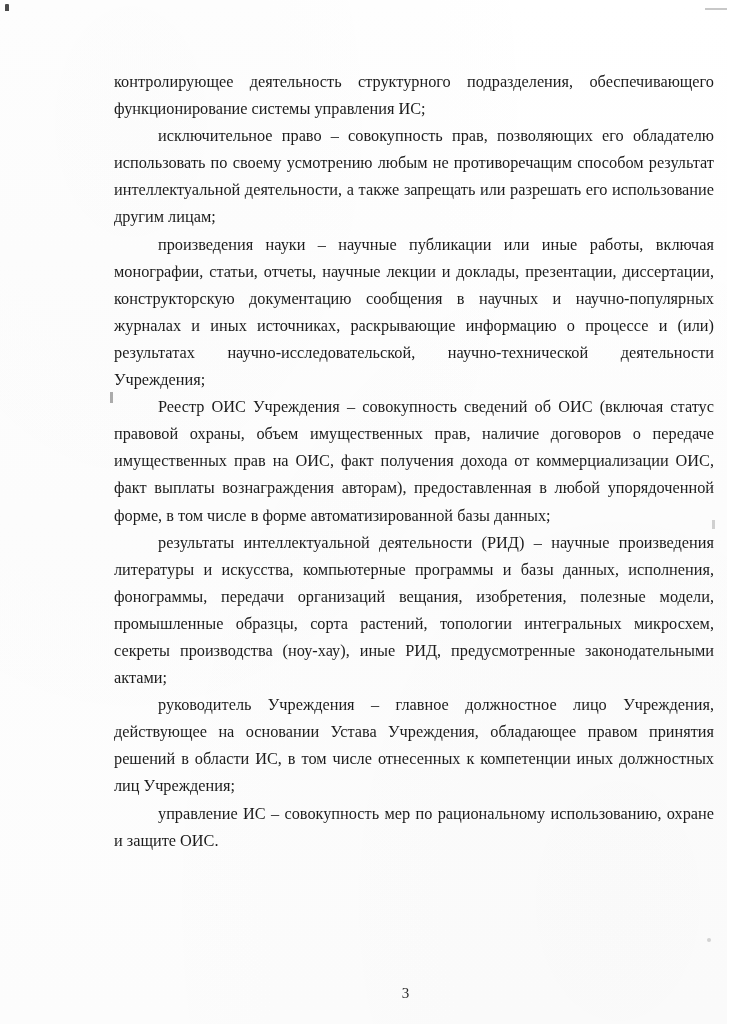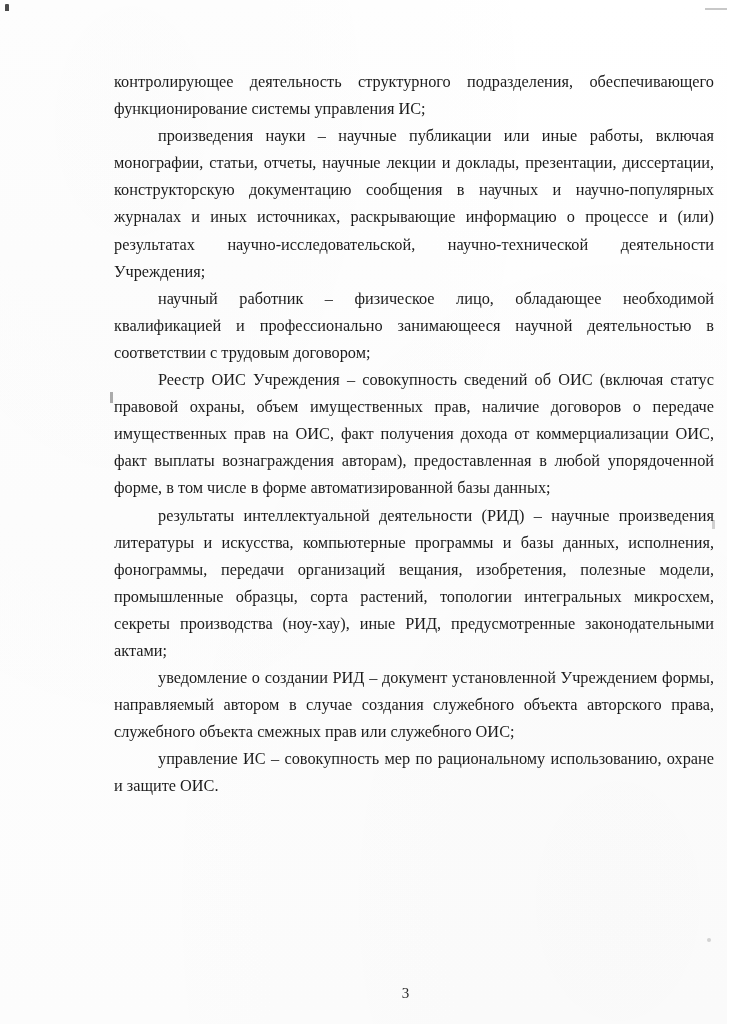--- a/index.html
+++ b/index.html
@@ -116,24 +116,24 @@
 <div class="page">
   <div class="paper-tint"></div>
   <div class="scan-mark-tl"></div>
   <div class="scan-line-tr"></div>
   <div class="scan-speck-l"></div>
   <div class="scan-speck-r"></div>
   <div class="scan-speck-b"></div>
 
   <div class="textblock" id="textblock">
       <p class="para noindent">контролирующее деятельность структурного подразделения, обеспечивающего функционирование системы управления ИС;</p>
+      <p class="para">исключительное право – совокупность прав, позволяющих его обладателю использовать по своему усмотрению любым не противоречащим способом результат интеллектуальной деятельности, а также запрещать или разрешать его использование другим лицам;</p>
       <p class="para">произведения науки – научные публикации или иные работы, включая монографии, статьи, отчеты, научные лекции и доклады, презентации, диссертации, конструкторскую документацию сообщения в научных и научно-популярных журналах и иных источниках, раскрывающие информацию о процессе и (или) результатах научно-исследовательской, научно-технической деятельности Учреждения;</p>
-      <p class="para">научный работник – физическое лицо, обладающее необходимой квалификацией и профессионально занимающееся научной деятельностью в соответствии с трудовым договором;</p>
       <p class="para">Реестр ОИС Учреждения – совокупность сведений об ОИС (включая статус правовой охраны, объем имущественных прав, наличие договоров о передаче имущественных прав на ОИС, факт получения дохода от коммерциализации ОИС, факт выплаты вознаграждения авторам), предоставленная в любой упорядоченной форме, в том числе в форме автоматизированной базы данных;</p>
       <p class="para">результаты интеллектуальной деятельности (РИД) – научные произведения литературы и искусства, компьютерные программы и базы данных, исполнения, фонограммы, передачи организаций вещания, изобретения, полезные модели, промышленные образцы, сорта растений, топологии интегральных микросхем, секреты производства (ноу-хау), иные РИД, предусмотренные законодательными актами;</p>
-      <p class="para">уведомление о создании РИД – документ установленной Учреждением формы, направляемый автором в случае создания служебного объекта авторского права, служебного объекта смежных прав или служебного ОИС;</p>
+      <p class="para">руководитель Учреждения – главное должностное лицо Учреждения, действующее на основании Устава Учреждения, обладающее правом принятия решений в области ИС, в том числе отнесенных к компетенции иных должностных лиц Учреждения;</p>
       <p class="para">управление ИС – совокупность мер по рациональному использованию, охране и защите ОИС.</p>
     </div>
 
   <div class="page-number">
     <span class="pn-inner">3</span>
   </div>
 </div>
 
 </body></html>

